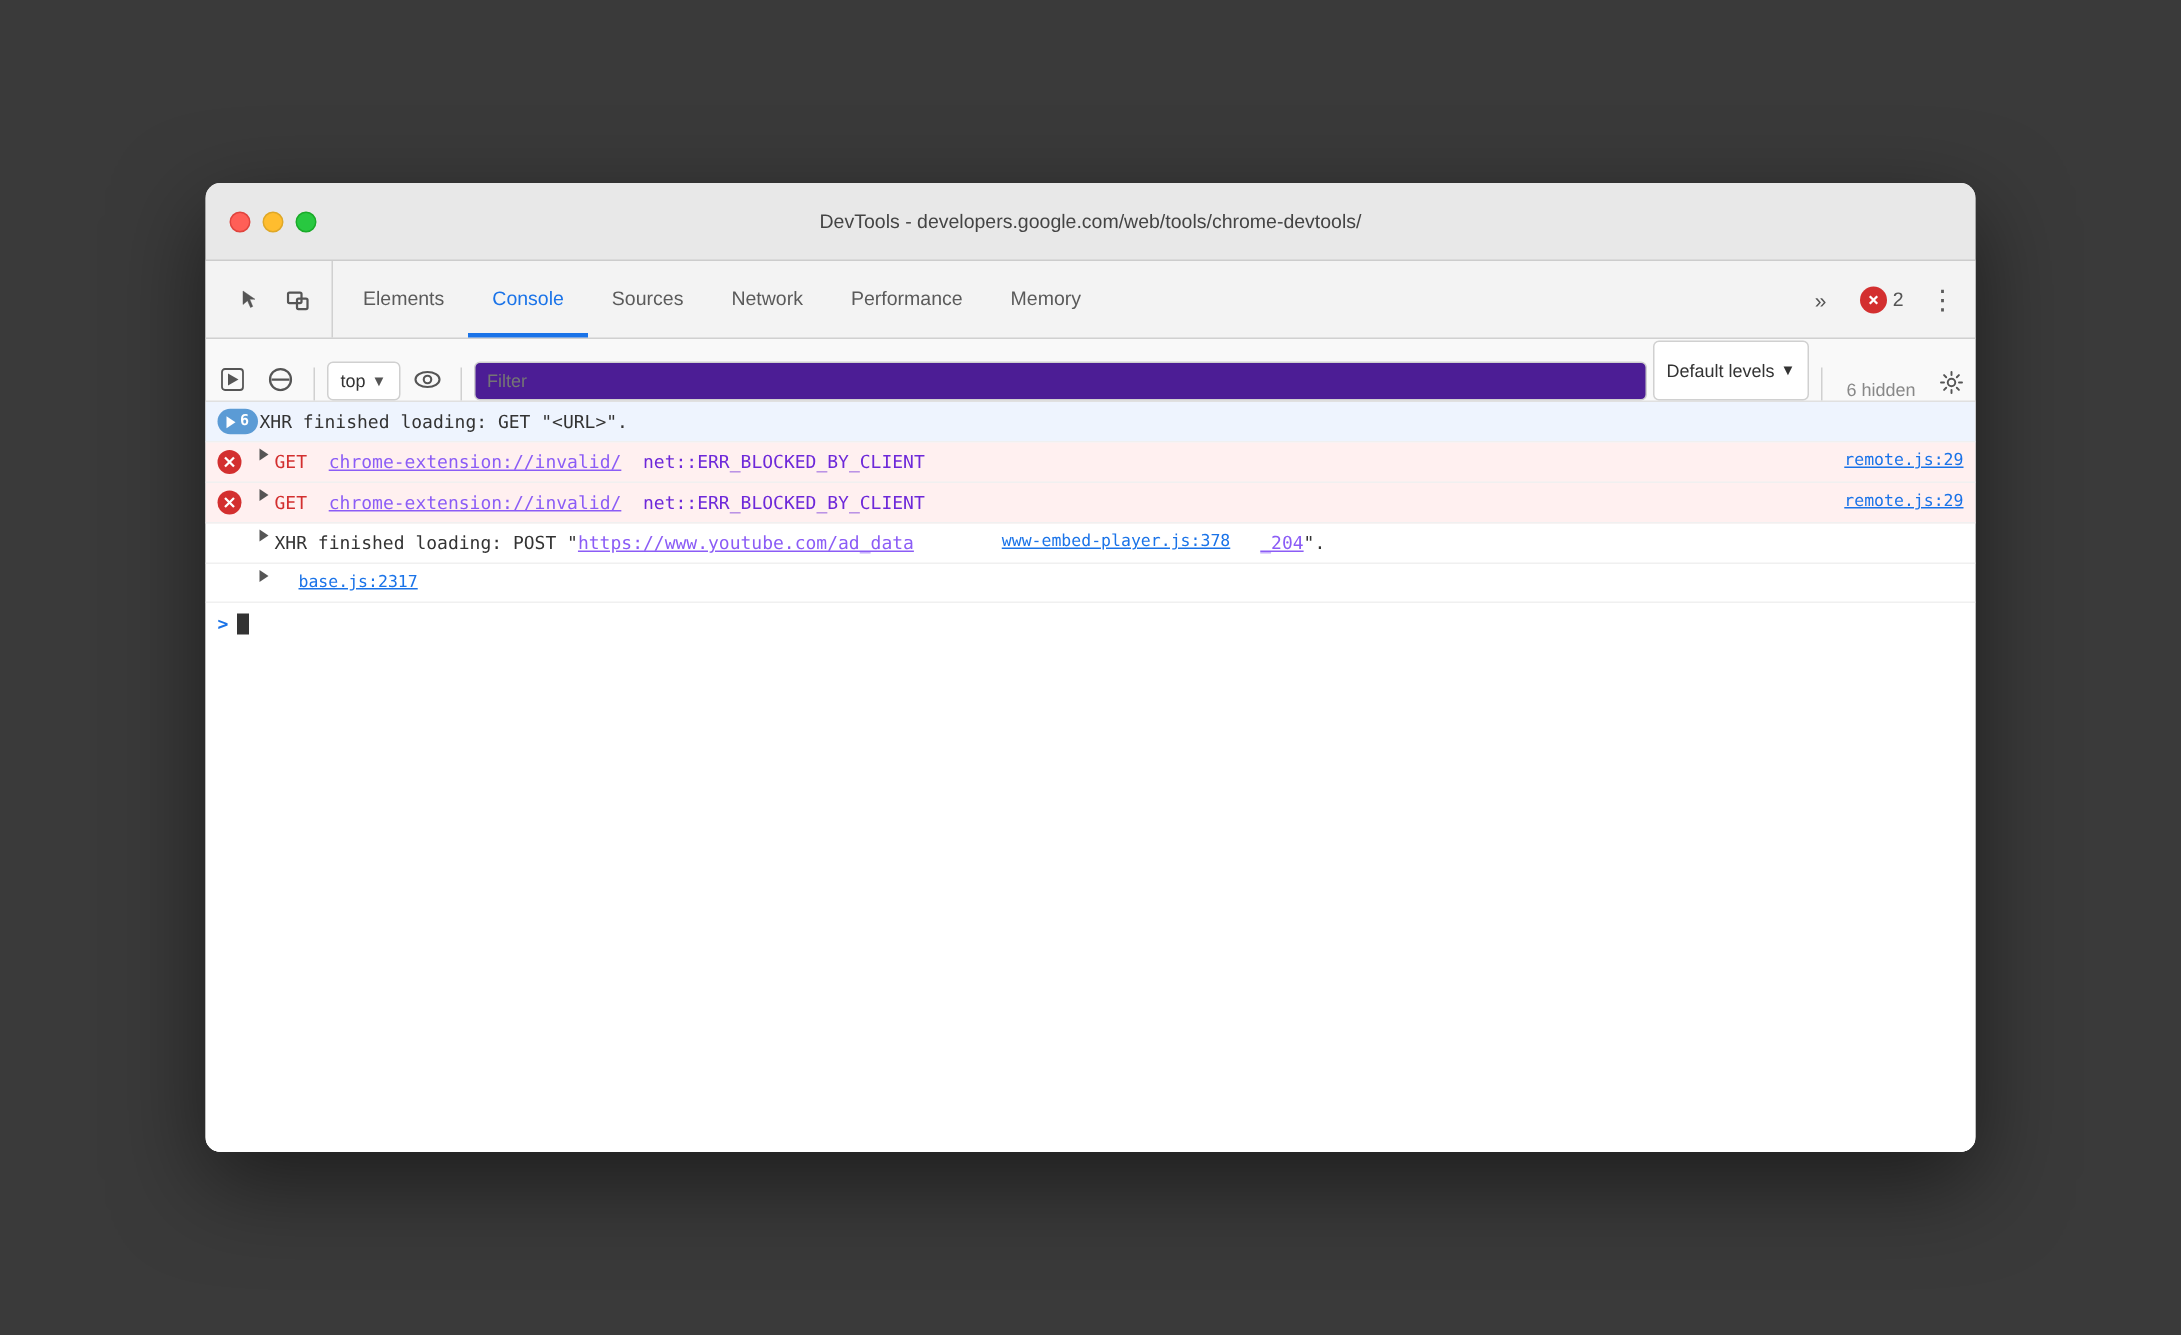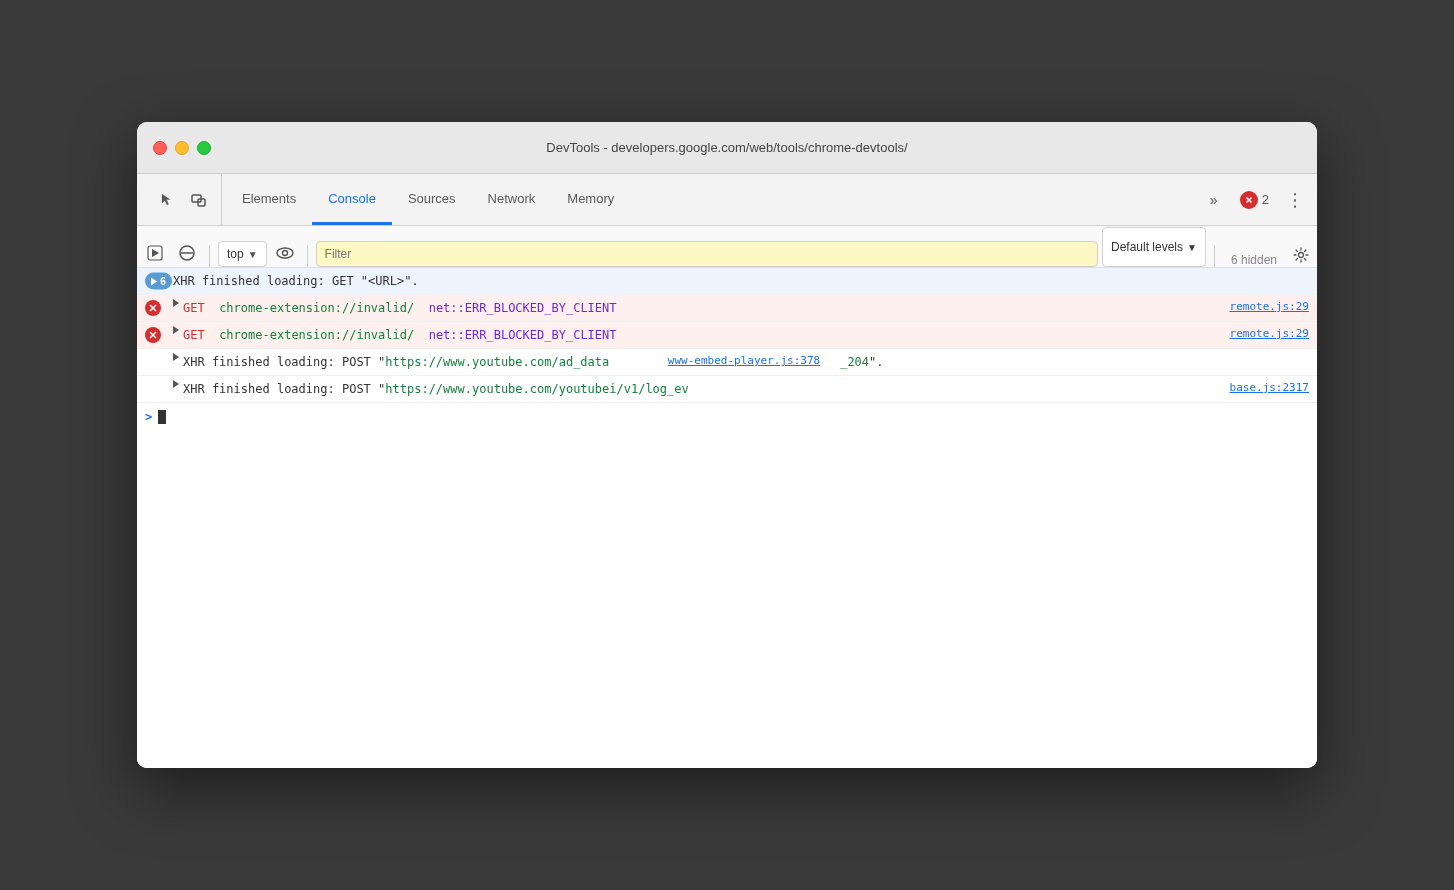--- a/index.html
+++ b/index.html
@@ -177,21 +177,21 @@
     }
     .filter-input {
       flex: 1;
       height: 26px;
       border: 1px solid #d0d0d0;
       border-radius: 4px;
       padding: 0 8px;
       font-size: 12px;
       color: #888;
       outline: none;
-      background: #fef9c3;
+      background: #4c1d95;
     }
     .levels-btn {
       display: flex;
       align-items: center;
       gap: 4px;
       padding: 0 8px;
       height: 40px;
       border: 1px solid #d0d0d0;
       border-radius: 4px;
       font-size: 12px;
@@ -291,21 +291,22 @@
     .log-source-right {
       color: #1a73e8;
       text-decoration: underline;
       cursor: pointer;
       padding-left: 16px;
       white-space: nowrap;
       font-size: 11px;
       align-self: flex-start;
     }
     .url-link {
-      color: #15803d;
+      color: #8b5cf6;
+      text-decoration: underline;
       cursor: pointer;
     }
     .error-keyword {
       color: #d32f2f;
       font-weight: 500;
     }
     .error-text-red { color: #6d28d9; }
     .console-input-row {
       display: flex;
       align-items: center;
@@ -377,20 +378,23 @@
         <span>Elements</span>
       </div>
       <div class="tab active">
         <span>Console</span>
       </div>
       <div class="tab">
         <span>Sources</span>
       </div>
       <div class="tab">
         <span>Network</span>
+      </div>
+      <div class="tab">
+        <span>Performance</span>
       </div>
       <div class="tab">
         <span>Memory</span>
       </div>
 
       <div class="tabs-right">
         <div class="icon-btn">
           <span style="font-size:14px; color:#555;">»</span>
         </div>
         <div class="error-badge">
@@ -507,23 +511,20 @@
           XHR finished loading: POST "<span class="url-link">https://www.youtube.com/ad_data</span>
         </span>
         <span class="log-source-right">www-embed-player.js:378</span>
         <span class="log-text" style="padding-left:20px; width:100%;">
           <span class="url-link">_204</span>".
         </span>
       </div>
 
       <div class="log-entry" style="flex-wrap:wrap;">
         <span class="expand-tri"></span>
-        <span class="log-text log-text-block">
-          XHR finished loading: POST "<span class="url-link">https://www.youtube.com/youtubei/v1/log_ev</span>
-        </span>
         <span class="log-source-right">base.js:2317</span>
       </div>
 
       <div class="console-input-row">
         <span class="console-prompt">&gt;</span>
         <span class="console-cursor"></span>
       </div>
 
     </div>
   </div>

